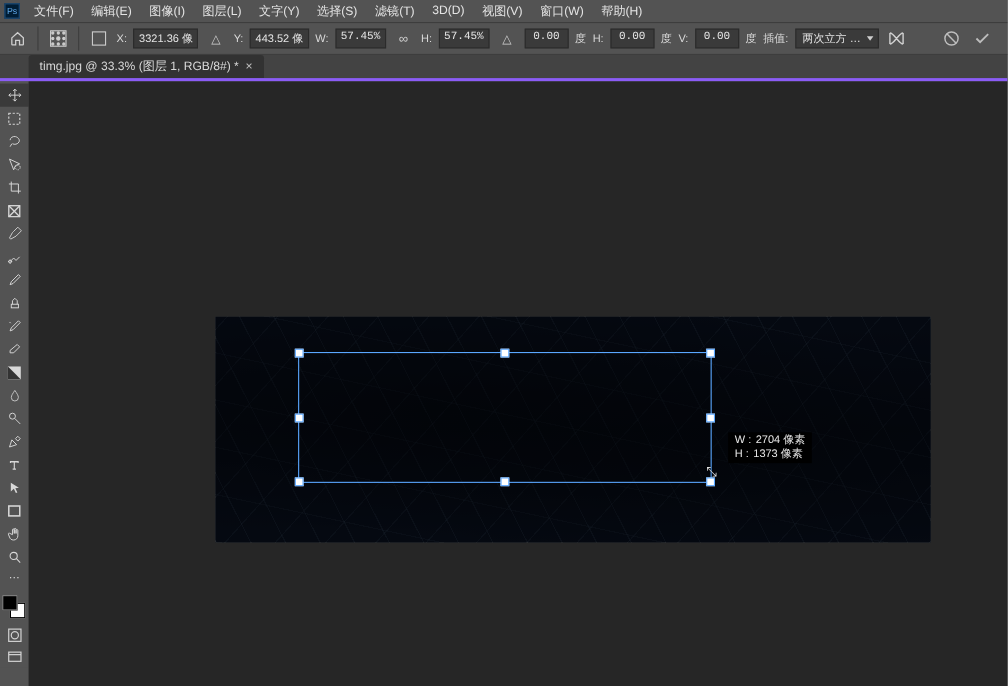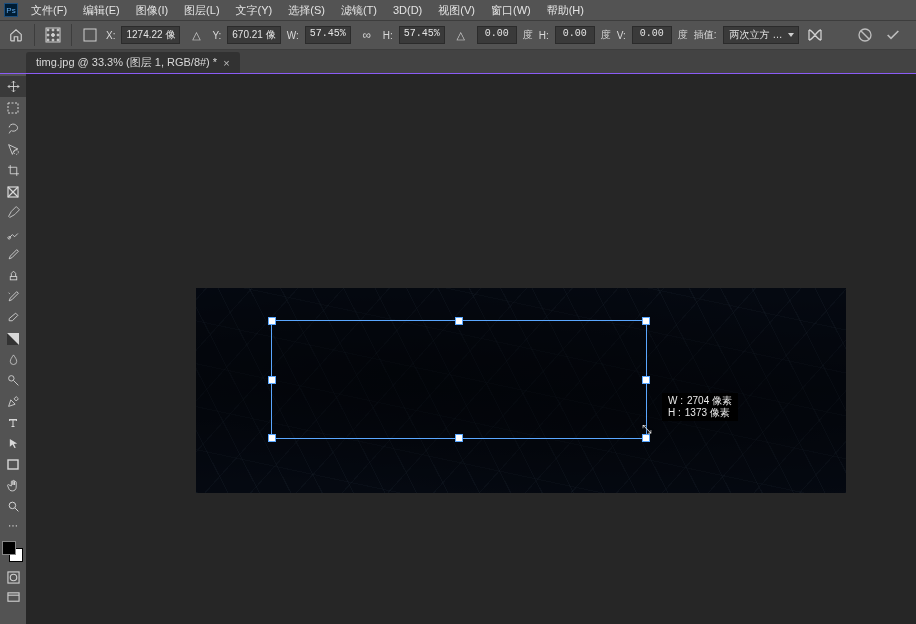--- a/index.html
+++ b/index.html
@@ -75,21 +75,21 @@
     content:"";position:absolute;right:4px;top:6px;
     border-left:3px solid transparent;border-right:3px solid transparent;border-top:4px solid #cfcfcf;
   }
   .opt-right { margin-left:auto; display:flex; gap:10px; align-items:center; padding-right:8px;}
   .opt-right .ico { width:18px;height:18px;display:flex;align-items:center;justify-content:center;color:#bdbdbd;}
 
   
   .tabbar {
     height:24px; background:#434343;
     display:flex;align-items:flex-end;
-    border-bottom:1px solid #8b5cf6;
+    border-bottom:3px solid #8b5cf6;
     padding-left:26px;
   }
   .tab {
     background:#323232;
     padding:3px 10px;
     font-size:11px;
     color:#d8d8d8;
     display:flex;align-items:center;gap:6px;
     border-top-left-radius:3px;border-top-right-radius:3px;
   }
@@ -221,26 +221,26 @@
     </svg>
   </div>
   <div class="divider"></div>
   <div class="opt-icon">
     <svg width="14" height="14" viewBox="0 0 14 14" fill="none" stroke="#cfcfcf" stroke-width="1">
         <rect x="1" y="1" width="12" height="12"></rect>
       </svg>
   </div>
 
   <span class="label-small">X:</span>
-  <div class="opt-field">1274.22 像</div>
+  <div class="opt-field">3321.36 像</div>
 
   <div class="opt-icon" style="font-size:11px;">△</div>
 
   <span class="label-small">Y:</span>
-  <div class="opt-field">670.21 像</div>
+  <div class="opt-field">443.52 像</div>
 
   <span class="label-small">W:</span>
   <div class="opt-field narrow">57.45%</div>
 
   <div class="opt-icon" style="font-size:12px;">∞</div>
 
   <span class="label-small">H:</span>
   <div class="opt-field narrow">57.45%</div>
 
   <div class="opt-icon" style="font-size:11px;">△</div>

